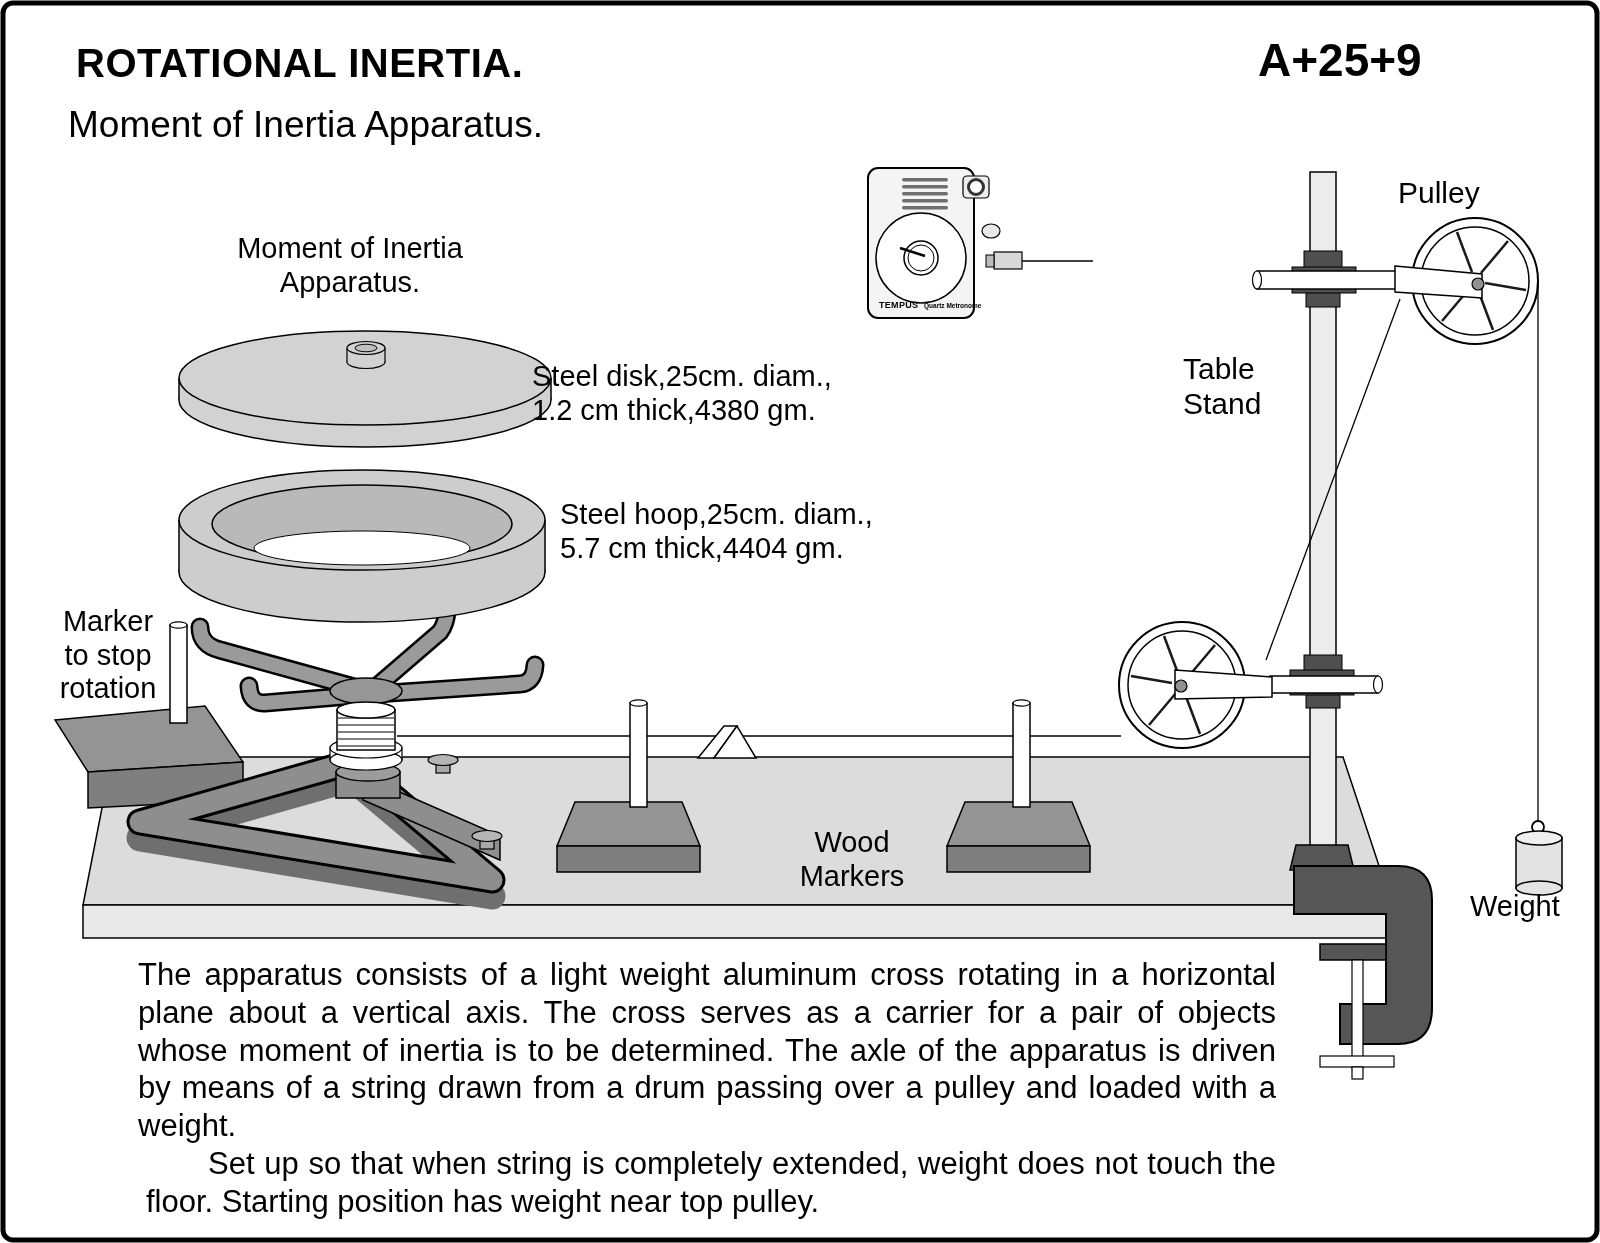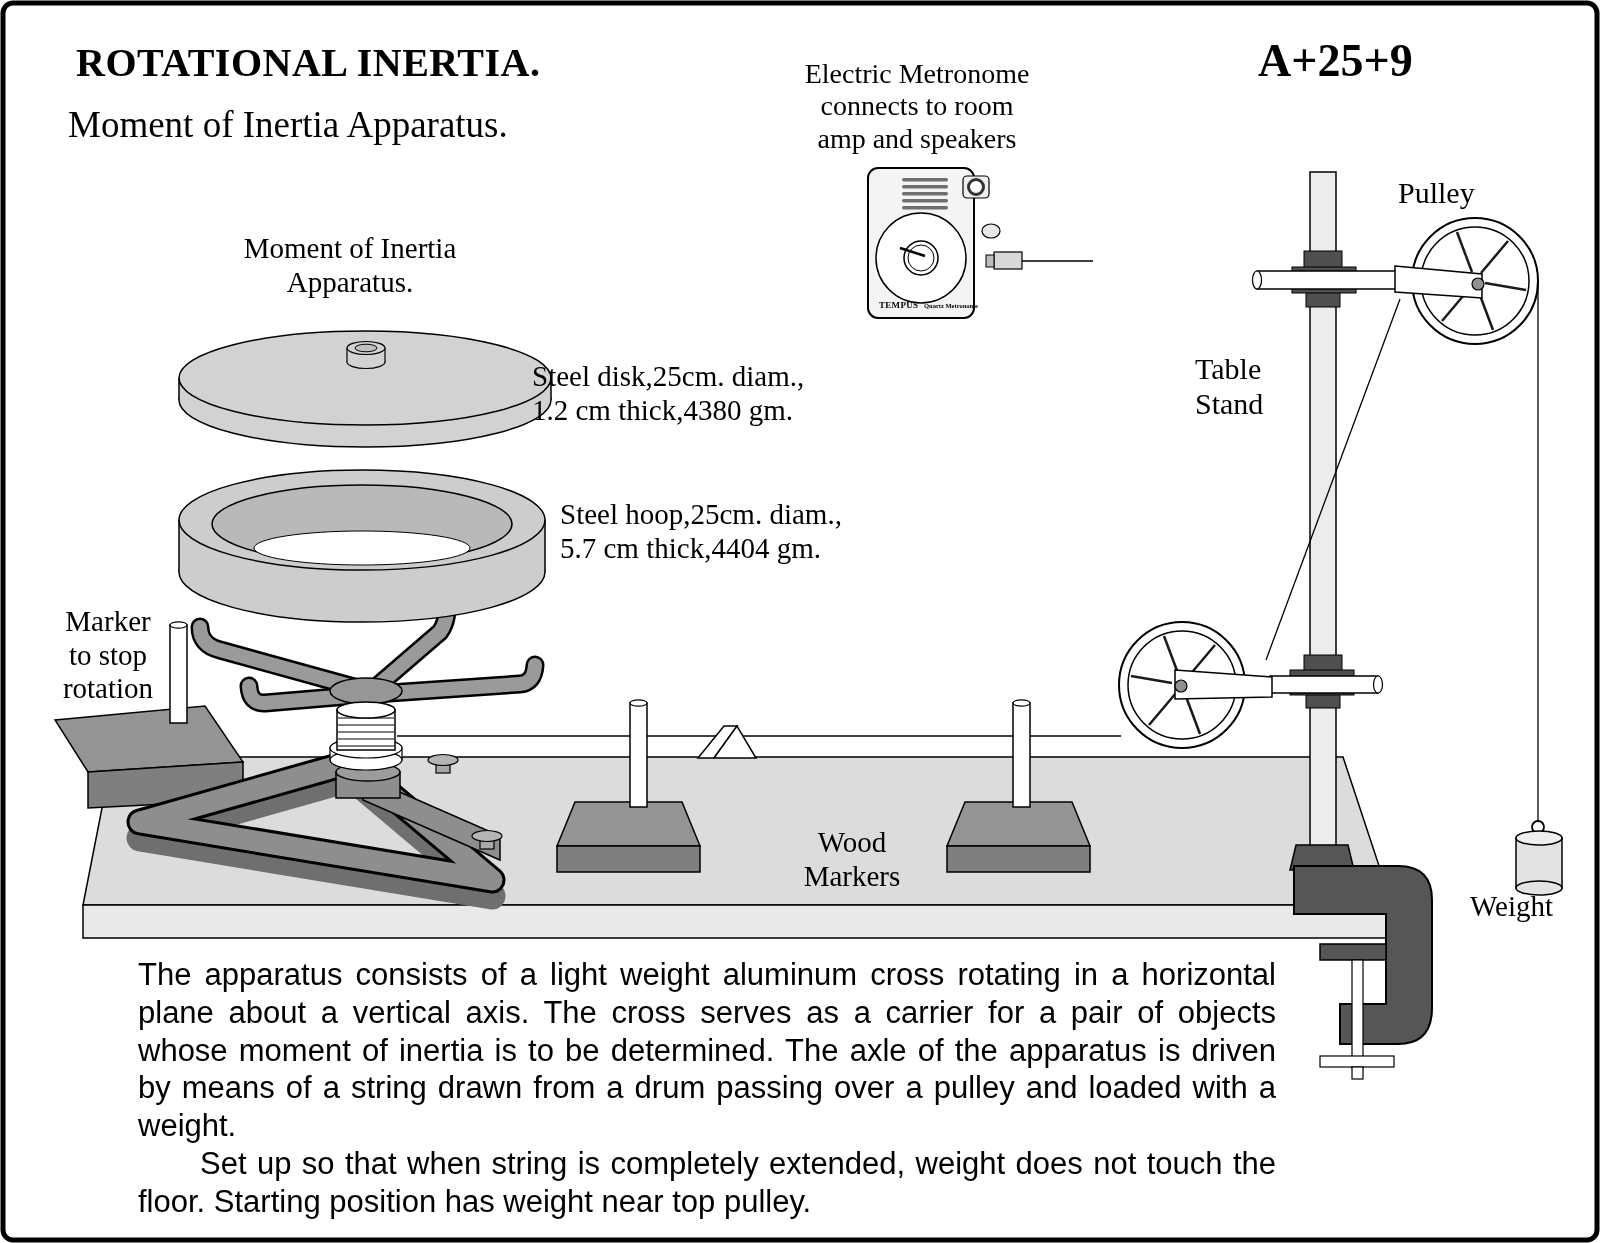--- a/index.html
+++ b/index.html
@@ -1,33 +1,33 @@
 <!DOCTYPE html>
 <html><head>
 <meta charset="utf-8">
 <style>
   html,body{margin:0;padding:0;background:#fff;}
   .stage{
     position:relative;width:1600px;height:1243px;background:#fff;
     font-family:"Liberation Sans",sans-serif;color:#000;overflow:hidden;
   }
   svg{position:absolute;left:0;top:0;}
-  .lbl{position:absolute;white-space:pre-line;line-height:1.16;font-family:Liberation Serif, serif;}
+  .lbl{position:absolute;white-space:pre-line;line-height:1.16;}
   .c{text-align:center;}
   .title{font-size:40px;font-weight:bold;letter-spacing:.5px;}
   .subtitle{font-size:37px;}
   .code{font-size:46px;font-weight:bold;}
   .note{font-size:28px;}
   .tag{font-size:29px;}
   .tag30{font-size:30px;}
   .tiny{font-size:9px;font-weight:bold;letter-spacing:.3px;}
   .micro{font-size:6.5px;font-weight:bold;}
   .desc{position:absolute;left:138px;top:956px;width:1138px;font-size:31px;line-height:1.22;}
   .desc p{margin:0;text-align:justify;}
-  .desc p.indent{text-indent:62px;}
+  .desc p.indent{text-indent:62px;margin-left:8px;}
   .spoke{stroke:#1a1a1a;stroke-width:2.5;}
   .armO{fill:none;stroke:#000;stroke-width:19;stroke-linecap:round;stroke-linejoin:round;}
   .armI{fill:none;stroke:#9a9a9a;stroke-width:14;stroke-linecap:round;stroke-linejoin:round;}
 </style>
 </head>
 <body>
 
 <div class="stage">
 
 <svg width="1600" height="1243" viewBox="0 0 1600 1243">
@@ -221,26 +221,23 @@
     <circle cx="921" cy="258" r="45" fill="#fff" stroke="#000" stroke-width="1.5"></circle>
     <circle cx="921" cy="258" r="17" fill="#fff" stroke="#000" stroke-width="1.5"></circle>
     <circle cx="921" cy="258" r="13" fill="none" stroke="#000" stroke-width="1"></circle>
     <line x1="900" y1="248" x2="925" y2="256" stroke="#000" stroke-width="2.5"></line>
   </g>
 </svg>
 
   <div class="lbl title" style="left:76px;  top:40px;">ROTATIONAL INERTIA.</div>
   <div class="lbl subtitle" style="left:68px;  top:104px;">Moment of Inertia Apparatus.</div>
   <div class="lbl code" style="left:1258px;top:34px;">A+25+9</div>
-  <div class="lbl note c" style="left:767px; top:58px;width:300px;">Electric Metronome
-connects to room
-amp and speakers</div>
 
   <div class="lbl tag30" style="left:1398px;top:176px;">Pulley</div>
-  <div class="lbl tag30" style="left:1183px;top:352px;margin-left:12px;">Table
+  <div class="lbl tag30" style="left:1183px;top:352px;">Table
 Stand</div>
   <div class="lbl tag c" style="left:205px; top:232px;width:290px;">Moment of Inertia
 Apparatus.</div>
   <div class="lbl tag" style="left:532px; top:360px;">Steel disk,25cm. diam.,
 1.2 cm thick,4380 gm.</div>
   <div class="lbl tag" style="left:560px; top:498px;">Steel hoop,25cm. diam.,
 5.7 cm thick,4404 gm.</div>
   <div class="lbl tag c" style="left:28px;  top:605px;width:160px;">Marker
 to stop
 rotation</div>

